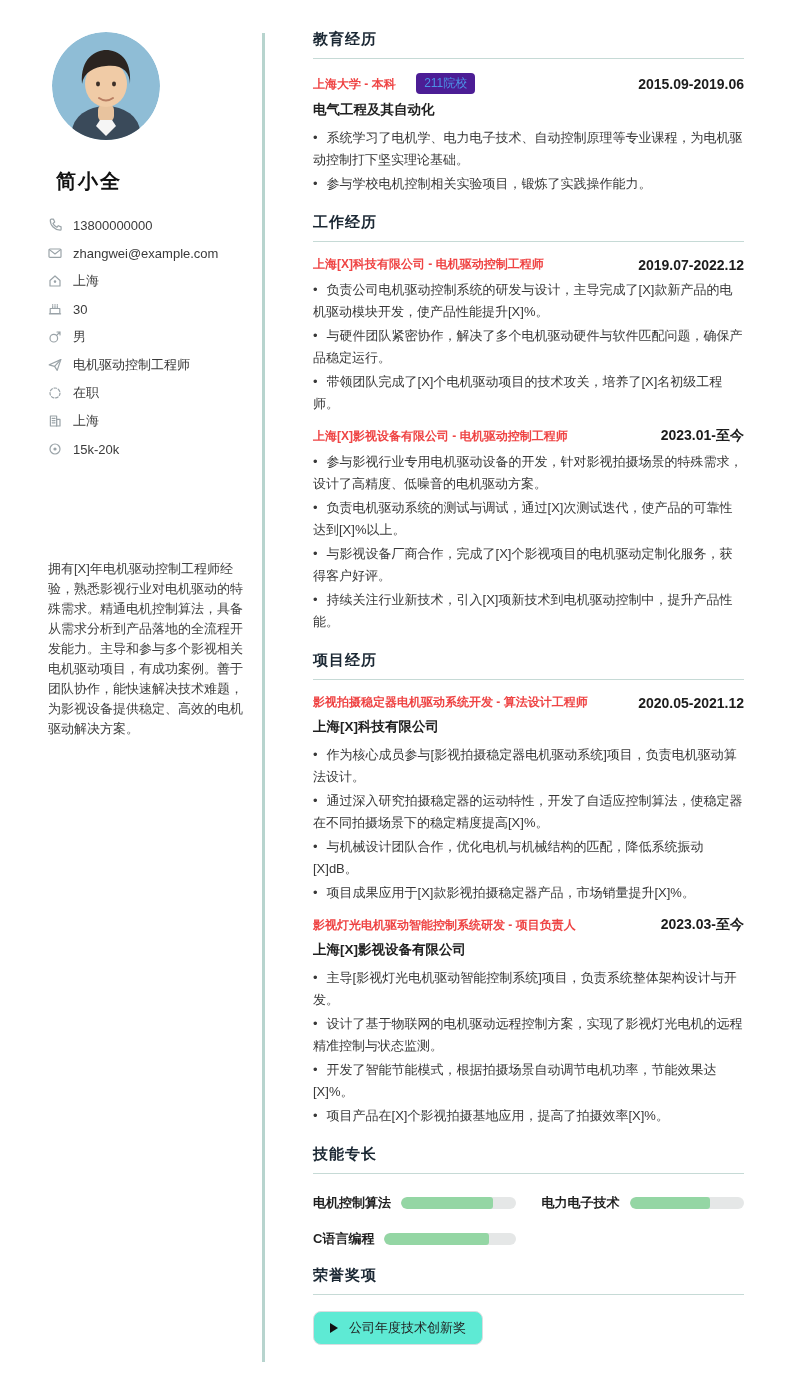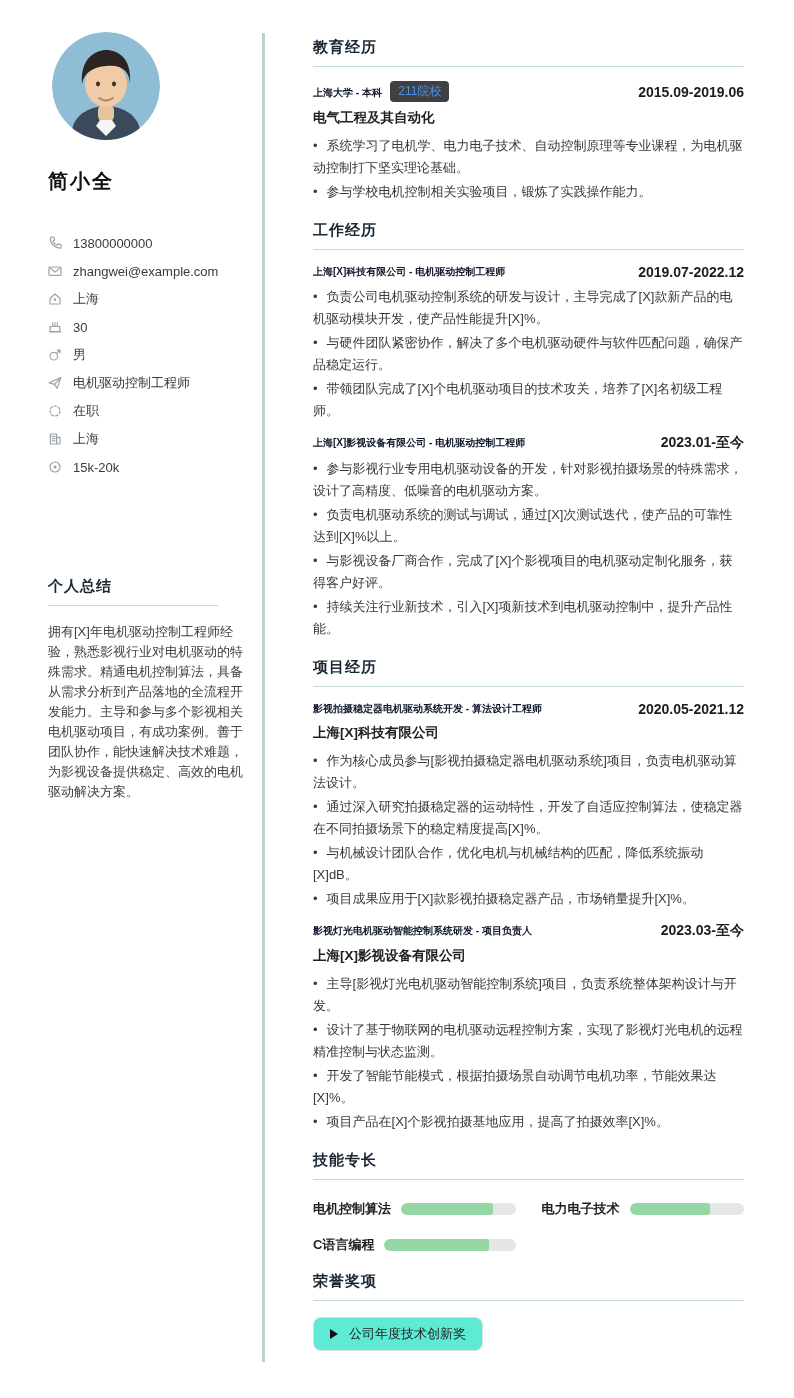--- a/index.html
+++ b/index.html
@@ -8,43 +8,43 @@
     width:794px; height:1398px; background:#ffffff;
     font-family:"Liberation Sans", sans-serif; color:#333;
     overflow:hidden;
   }
   .page { display:flex; width:794px; height:1398px; }
 
   
   .sidebar { width:262px; flex:0 0 262px; padding:32px 14px 0 48px; }
   .avatar { width:108px; height:108px; border-radius:50%; overflow:hidden; margin-left:4px; }
   .avatar svg { display:block; }
-  .name { margin:28px 0 0; font-size:20px; font-weight:bold; color:#111; letter-spacing:2px; }
-  .contacts { list-style:none; margin:34px 0 0; padding:0; }
+  .name { margin:28px 8px 0; font-size:20px; font-weight:bold; color:#111; letter-spacing:2px; }
+  .contacts { list-style:none; margin:16px 0 0; padding:0; }
   .contacts li { display:flex; align-items:center; height:28px; font-size:13px; color:#3a3a3a; }
   .contacts .cicon { width:14px; height:14px; margin-right:11px; flex:0 0 14px; display:inline-flex; }
   .contacts svg { width:14px; height:14px; stroke:#9aa3a8; fill:none; stroke-width:1.2; stroke-linecap:round; stroke-linejoin:round; }
   .side-sec { margin-top:96px; }
   .side-title { margin:0; font-size:15px; font-weight:bold; color:#1a2733; padding-bottom:9px;
     border-bottom:1px solid #c6dad6; width:170px; letter-spacing:1px; }
   .summary { margin-top:16px; font-size:13px; line-height:20px; color:#404040; width:200px; }
 
   .divider { width:3px; flex:0 0 3px; background:#b7d4ce; margin-top:33px; height:1329px; }
 
   
-  .main { flex:1; padding:38px 50px 0 48px;border-radius:6px; }
+  .main { flex:1; padding:30px 50px 0 48px;border-radius:6px; }
   .sec { margin-bottom:18px; }
   .sec-title { margin:0 0 14px; font-size:15px; font-weight:bold; color:#1a2733;
     padding-bottom:9px; border-bottom:1px solid #c6dad6; letter-spacing:1px; }
   .entry { margin-bottom:12px; }
   .entry-head { display:flex; justify-content:space-between; align-items:center; margin-bottom:6px; }
-  .etitle { font-size:10px; font-weight:bold; color:#0f172a; }
+  .etitle { font-size:12px; font-weight:bold; color:#ef4444; }
   .edate { font-size:14px; font-weight:bold; color:#1c1c1c; white-space:nowrap; }
-  .badge { display:inline-block; font-size:12px; font-weight:normal; background:#404040; color:#4c92e6;
-    border-radius:4px; padding:2px 8px; margin-left:4px; vertical-align:1px; }
+  .badge { display:inline-block; font-size:12px; font-weight:normal; background:#4c1d95; color:#4c92e6;
+    border-radius:4px; padding:2px 8px; margin-left:16px; vertical-align:1px; }
   .subline { font-size:13.5px; font-weight:bold; color:#1f1f1f; margin-bottom:7px; line-height:20px; }
   .bullet { font-size:13px; line-height:22px; color:#383838; margin-bottom:2px; }
   .bullet::before { content:"•"; margin-right:9px; color:#383838; }
 
   
   .skills { display:grid; grid-template-columns:1fr 1fr; column-gap:26px; row-gap:18px; margin-top:20px; }
   .skill { display:flex; align-items:center; }
   .skill-name { font-size:13px; font-weight:bold; color:#1f1f1f; margin-right:10px; white-space:nowrap; }
   .bar { flex:1; height:12px; background:#e5e7e7; border-radius:6px; overflow:hidden; }
   .fill { height:100%; background:#94d6a4; border-radius:6px 3px 3px 6px; }
@@ -156,21 +156,20 @@
           <svg viewBox="0 0 14 14">
               <circle cx="7" cy="7" r="5"></circle>
               <circle cx="7" cy="7" r="1.6" fill="#9aa3a8" stroke="none"></circle>
             </svg>
         </span>
         <span>15k-20k</span>
       </li>
     </ul>
 
     <div class="side-sec">
-      <h2 class="side-title">个人总结</h2>
       <p class="summary">拥有[X]年电机驱动控制工程师经验，熟悉影视行业对电机驱动的特殊需求。精通电机控制算法，具备从需求分析到产品落地的全流程开发能力。主导和参与多个影视相关电机驱动项目，有成功案例。善于团队协作，能快速解决技术难题，为影视设备提供稳定、高效的电机驱动解决方案。</p>
     </div>
   </aside>
 
   <div class="divider"></div>
 
   <main class="main">
 
     <section class="sec">
       <h2 class="sec-title">教育经历</h2>

